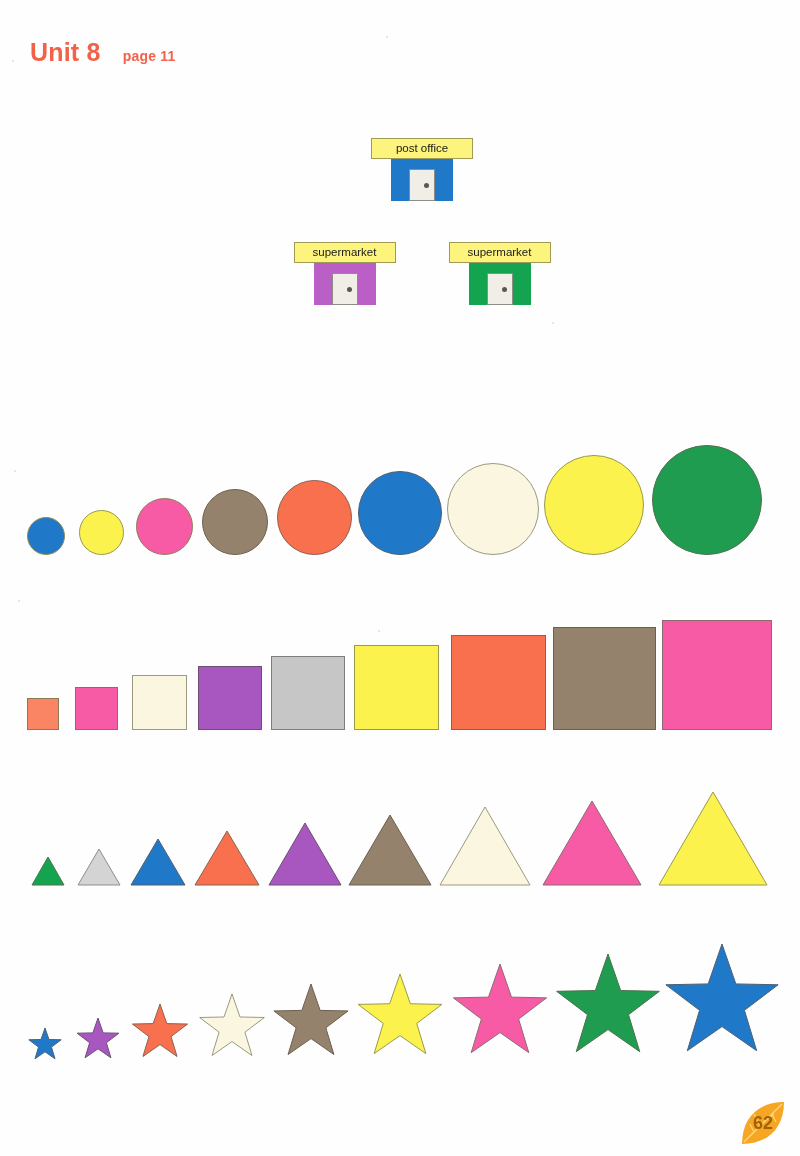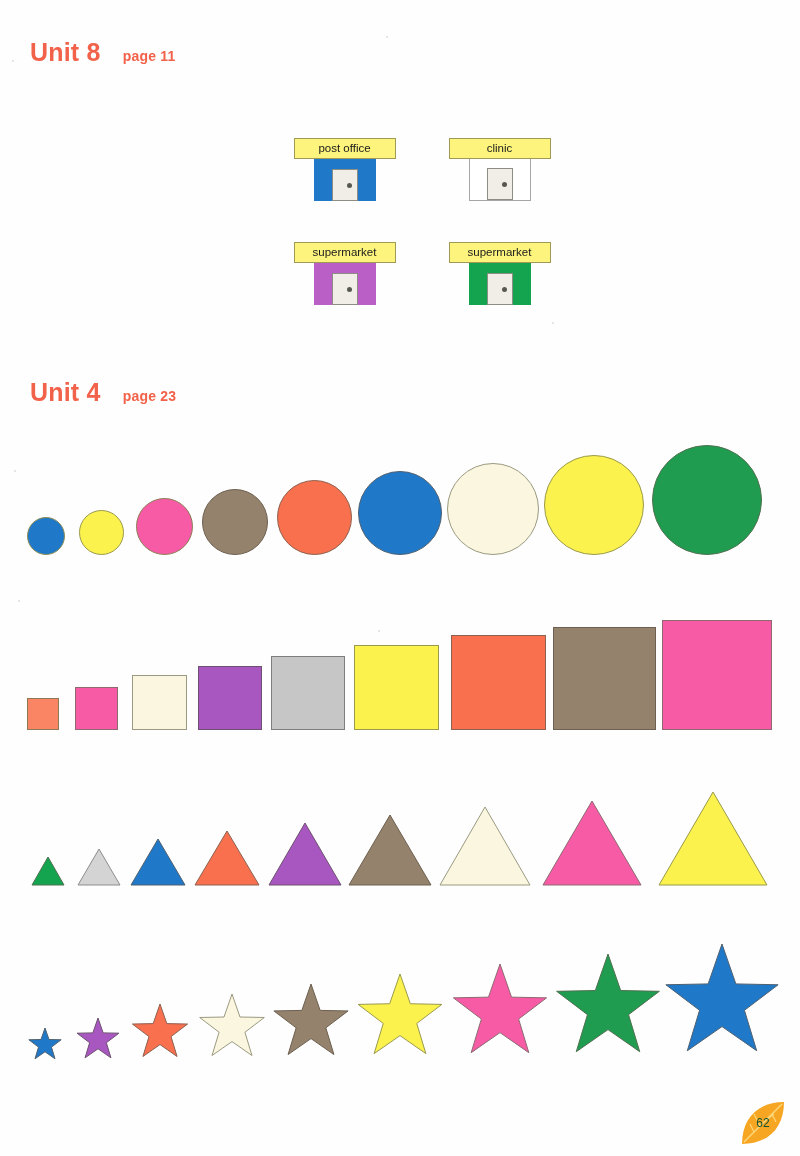--- a/index.html
+++ b/index.html
@@ -68,21 +68,21 @@
   #row-stars{top:952px;height:110px;}
 
   
   #page-badge{
     position:absolute;right:14px;bottom:10px;
     width:46px;height:46px;
   }
   #page-badge .num{
     position:absolute;inset:0;
     display:flex;align-items:center;justify-content:center;
-    font-size:12px;font-weight:normal;color:#14532d;
+    font-size:18px;font-weight:bold;color:#a16207;
     font-family:"Liberation Sans", sans-serif;
   }
   .speck{position:absolute;width:2px;height:2px;background:#dcdcdc;border-radius:50%;}
 </style>
 </head>
 <body>
 
 <div class="page">
 
   <div class="speck" style="left:12px;top:60px"></div>
@@ -95,28 +95,20 @@
   <div class="unit-head" id="unit2-head">
     <span class="unit-title">Unit 8</span>
     <span class="unit-page">page 11</span>
   </div>
 
   <div class="buildings" id="buildings-row-1">
     <div class="b-row" id="b-row-1">
         <div class="building">
           <div class="b-sign">post office</div>
           <div class="b-body" style="background: rgb(31, 120, 200);">
-            <div class="b-door">
-              <div class="b-knob"></div>
-            </div>
-          </div>
-        </div>
-        <div class="building">
-          <div class="b-sign">clinic</div>
-          <div class="b-body" style="background: rgb(255, 255, 255); border-top: none; border-right: 1px solid rgb(166, 166, 166); border-bottom: 1px solid rgb(166, 166, 166); border-left: 1px solid rgb(166, 166, 166); border-image: initial;">
             <div class="b-door">
               <div class="b-knob"></div>
             </div>
           </div>
         </div>
       </div>
   </div>
   <div class="buildings" id="buildings-row-2">
     <div class="b-row" id="b-row-2">
         <div class="building">
@@ -131,24 +123,20 @@
           <div class="b-sign">supermarket</div>
           <div class="b-body" style="background: rgb(20, 164, 79);">
             <div class="b-door">
               <div class="b-knob"></div>
             </div>
           </div>
         </div>
       </div>
   </div>
 
-  <div class="unit-head" id="unit4-head">
-    <span class="unit-title">Unit 4</span>
-    <span class="unit-page">page 23</span>
-  </div>
 
   <div class="shape-row" id="row-circles">
       <div class="shape-strip" id="strip-0">
         <div class="shape" style="width: 38px; height: 38px; left: 27px; background: rgb(31, 120, 200); border: 1px solid rgb(141, 141, 85); box-sizing: border-box; border-radius: 50%;"></div>
         <div class="shape" style="width: 45px; height: 45px; left: 78.5px; background: rgb(252, 242, 78); border: 1px solid rgb(154, 154, 74); box-sizing: border-box; border-radius: 50%;"></div>
         <div class="shape" style="width: 57px; height: 57px; left: 135.5px; background: rgb(247, 91, 166); border: 1px solid rgb(141, 125, 85); box-sizing: border-box; border-radius: 50%;"></div>
         <div class="shape" style="width: 66px; height: 66px; left: 202px; background: rgb(148, 130, 109); border: 1px solid rgb(109, 96, 80); box-sizing: border-box; border-radius: 50%;"></div>
         <div class="shape" style="width: 75px; height: 75px; left: 276.5px; background: rgb(248, 112, 77); border: 1px solid rgb(141, 96, 80); box-sizing: border-box; border-radius: 50%;"></div>
         <div class="shape" style="width: 84px; height: 84px; left: 358px; background: rgb(31, 120, 200); border: 1px solid rgb(79, 96, 112); box-sizing: border-box; border-radius: 50%;"></div>
         <div class="shape" style="width: 92px; height: 92px; left: 447px; background: rgb(251, 246, 224); border: 1px solid rgb(154, 154, 128); box-sizing: border-box; border-radius: 50%;"></div>

